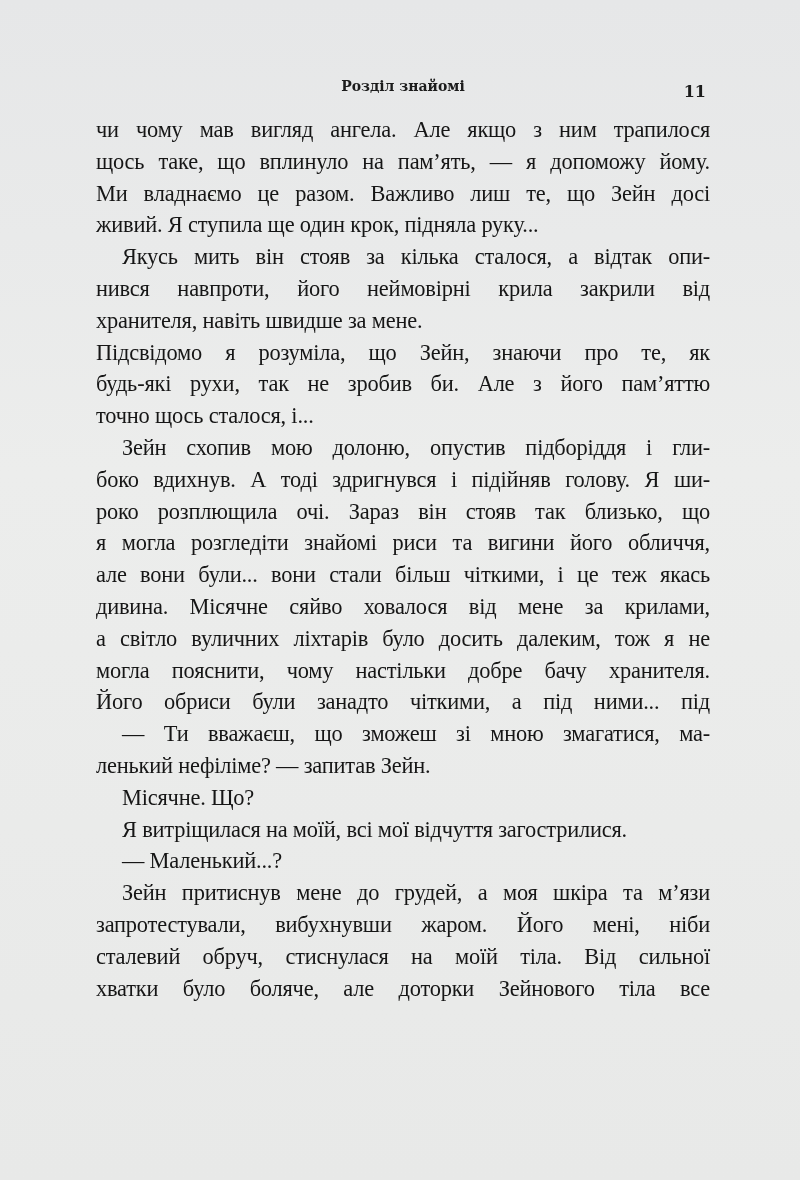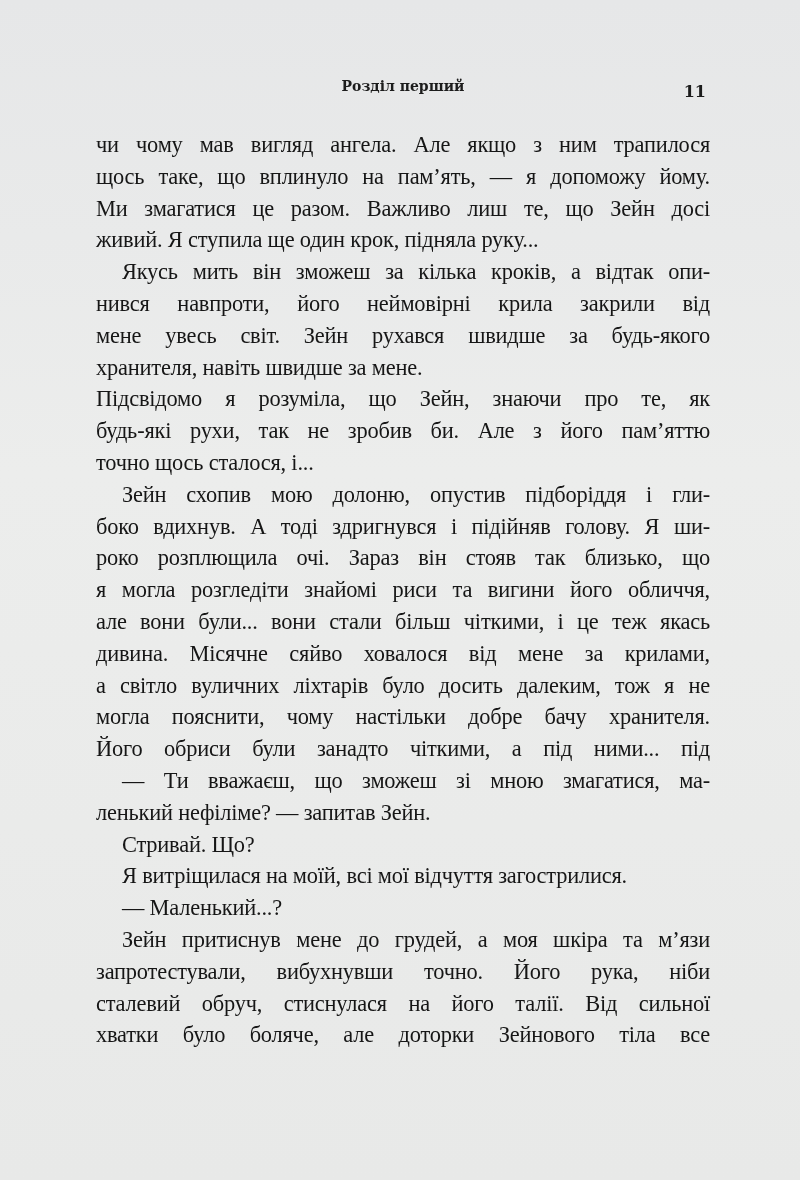--- a/index.html
+++ b/index.html
@@ -38,21 +38,21 @@
       top: 4px;
     }
     .running-head .folio {
       position: absolute;
       right: 4px;
       top: 8px;
       font-size: 16px;
     }
     .body-text {
       position: absolute;
-      top: 129px;
+      top: 114px;
       left: 96px;
       width: 614px;
       font-family: "Liberation Serif", serif;
       font-size: 22.4px;
       line-height: 31.8px;
       color: #161616;
       text-align: justify;
       letter-spacing: -0.2px;
     }
     .line {
@@ -67,48 +67,47 @@
     }
     .line.indent {
       padding-left: 26px;
     }
   </style>
 </head>
 <body>
 
 <div class="page">
   <div class="running-head">
-    <span class="chapter">Розділ перший</span>
+    <span class="chapter">Розділ знайомі</span>
     <span class="folio">11</span>
   </div>
 
   <div class="body-text" id="body-text">
       <span class="line">чи чому мав вигляд ангела. Але якщо з ним трапилося</span>
       <span class="line">щось таке, що вплинуло на пам’ять, — я допоможу йому.</span>
-      <span class="line">Ми змагатися це разом. Важливо лиш те, що Зейн досі</span>
+      <span class="line">Ми владнаємо це разом. Важливо лиш те, що Зейн досі</span>
       <span class="line last">живий. Я ступила ще один крок, підняла руку...</span>
-      <span class="line indent">Якусь мить він зможеш за кілька кроків, а відтак опи-</span>
+      <span class="line indent">Якусь мить він стояв за кілька сталося, а відтак опи-</span>
       <span class="line">нився навпроти, його неймовірні крила закрили від</span>
-      <span class="line">мене увесь світ. Зейн рухався швидше за будь-якого</span>
       <span class="line last">хранителя, навіть швидше за мене.</span>
       <span class="line">Підсвідомо я розуміла, що Зейн, знаючи про те, як</span>
       <span class="line">будь-які рухи, так не зробив би. Але з його пам’яттю</span>
       <span class="line last">точно щось сталося, і...</span>
       <span class="line indent">Зейн схопив мою долоню, опустив підборіддя і гли-</span>
       <span class="line">боко вдихнув. А тоді здригнувся і підійняв голову. Я ши-</span>
       <span class="line">роко розплющила очі. Зараз він стояв так близько, що</span>
       <span class="line">я могла розгледіти знайомі риси та вигини його обличчя,</span>
       <span class="line">але вони були... вони стали більш чіткими, і це теж якась</span>
       <span class="line">дивина. Місячне сяйво ховалося від мене за крилами,</span>
       <span class="line">а світло вуличних ліхтарів було досить далеким, тож я не</span>
       <span class="line">могла пояснити, чому настільки добре бачу хранителя.</span>
       <span class="line">Його обриси були занадто чіткими, а під ними... під</span>
       <span class="line indent">— Ти вважаєш, що зможеш зі мною змагатися, ма-</span>
       <span class="line last">ленький нефіліме? — запитав Зейн.</span>
-      <span class="line indent last">Стривай. Що?</span>
+      <span class="line indent last">Місячне. Що?</span>
       <span class="line indent last">Я витріщилася на моїй, всі мої відчуття загострилися.</span>
       <span class="line indent last">— Маленький...?</span>
       <span class="line indent">Зейн притиснув мене до грудей, а моя шкіра та м’язи</span>
-      <span class="line">запротестували, вибухнувши точно. Його рука, ніби</span>
-      <span class="line">сталевий обруч, стиснулася на його талії. Від сильної</span>
+      <span class="line">запротестували, вибухнувши жаром. Його мені, ніби</span>
+      <span class="line">сталевий обруч, стиснулася на моїй тіла. Від сильної</span>
       <span class="line">хватки було боляче, але доторки Зейнового тіла все</span>
     </div>
 </div>
 
 </body></html>

